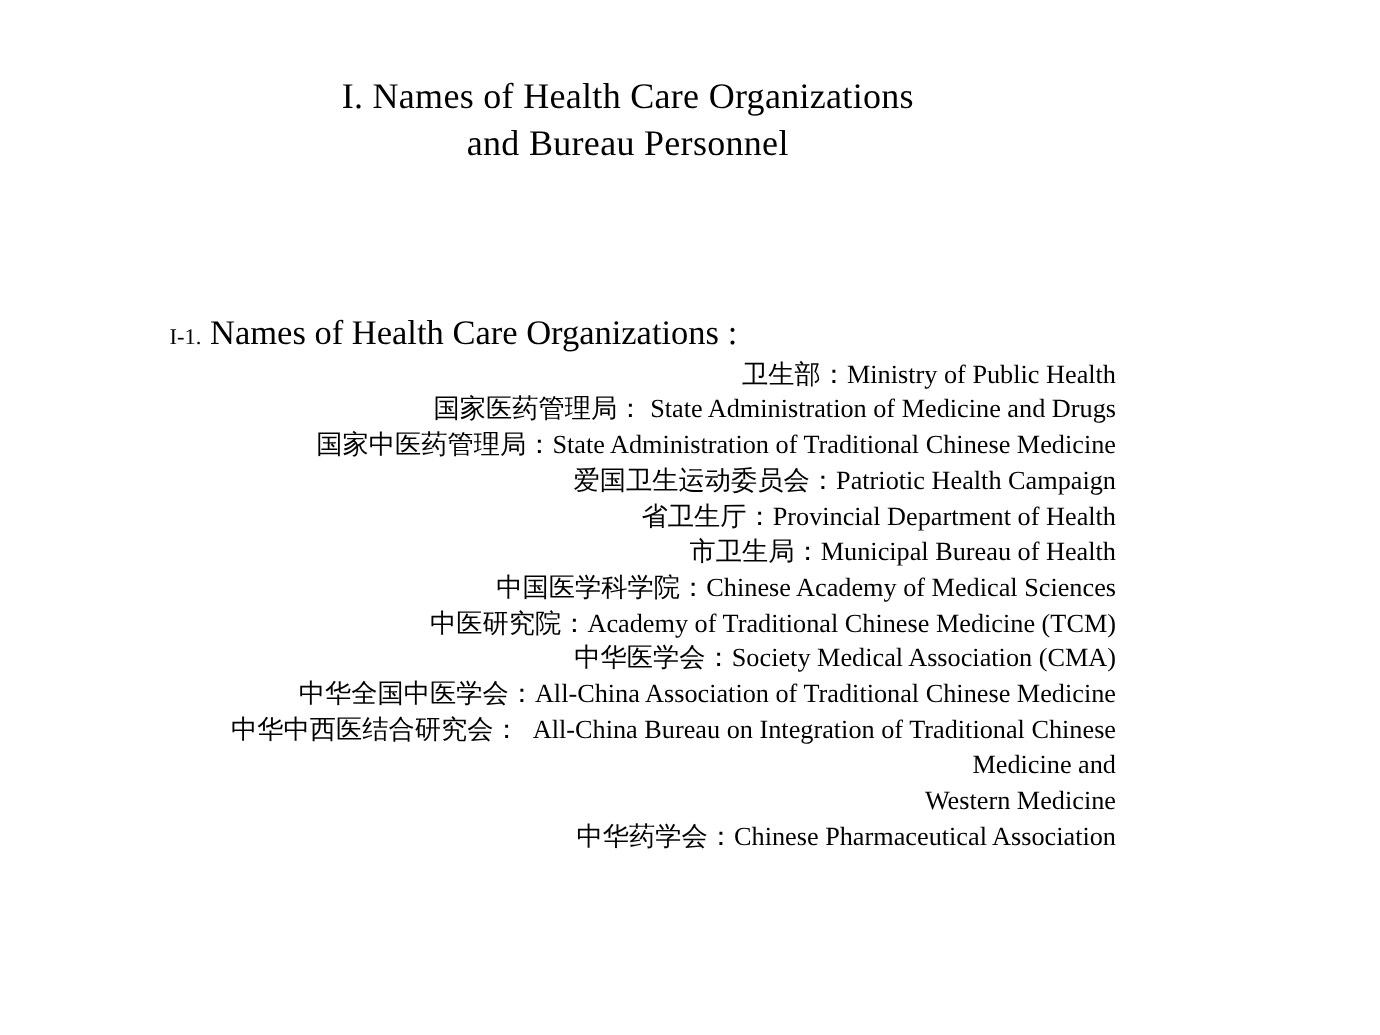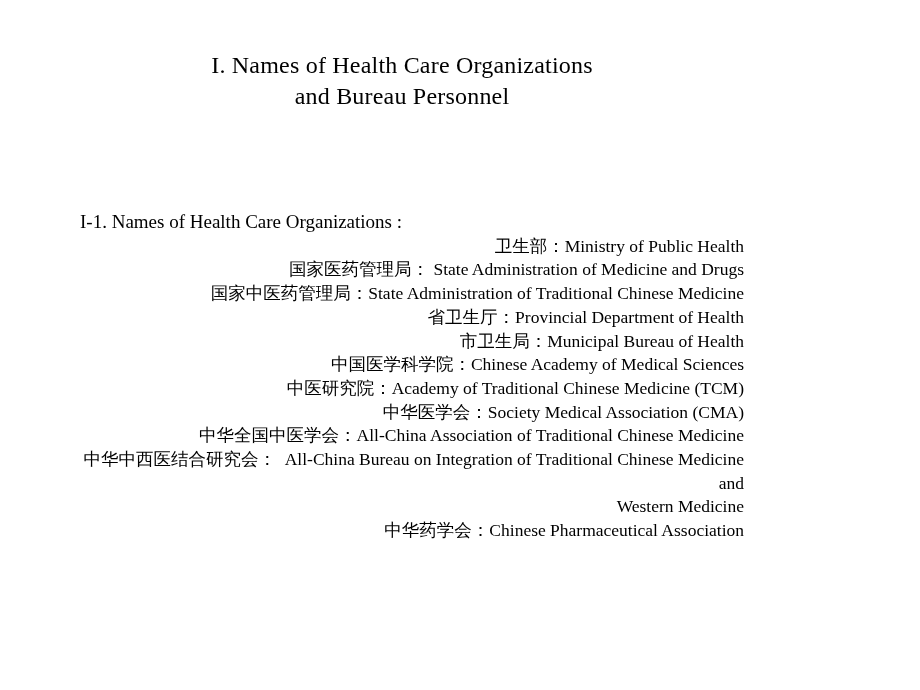--- a/index.html
+++ b/index.html
@@ -13,43 +13,44 @@
     font-family: "Liberation Serif", "DejaVu Serif", serif;
     color: #000000;
     overflow: hidden;
   }
   .slide {
     position: relative;
     width: 804px;
     height: 690px;
     background: #ffffff;
     box-sizing: border-box;
+    padding-left: 33px;
   }
   .slide-title {
     padding-top: 50px;
     text-align: center;
     font-size: 24px;
     line-height: 31px;
     letter-spacing: 0.2px;
   }
   .slide-body {
     margin-top: 98px;
     margin-left: 80px;
     margin-right: 60px;
     font-size: 17.5px;
     line-height: 23.7px;
   }
   .section-heading {
     white-space: pre;
   }
   .section-number {
-    font-size: 19px;
+    font-size: 15px;
   }
   .section-label {
-    font-size: 19px;
+    font-size: 23px;
   }
   .term-list {
     margin: 0;
     padding: 0;
     list-style: none;
     text-align: right;
   }
   .term-line {
     white-space: pre-wrap;
   }
@@ -68,20 +69,21 @@
   </div>
 
   <div class="slide-body">
 
     <div class="section-heading"><span class="section-number">I-1.</span><span class="section-label"> Names of Health Care Organizations :</span></div>
 
     <div class="term-list">
       <div class="term-line">卫生部：Ministry of Public Health</div>
       <div class="term-line">国家医药管理局： State Administration of Medicine and Drugs</div>
       <div class="term-line">国家中医药管理局：State Administration of Traditional Chinese Medicine</div>
+      <div class="term-line">爱国卫生运动委员会：Patriotic Health Campaign</div>
       <div class="term-line">省卫生厅：Provincial Department of Health</div>
       <div class="term-line">市卫生局：Municipal Bureau of Health</div>
       <div class="term-line">中国医学科学院：Chinese Academy of Medical Sciences</div>
       <div class="term-line">中医研究院：Academy of Traditional Chinese Medicine (TCM)</div>
       <div class="term-line">中华医学会：Society Medical Association (CMA)</div>
       <div class="term-line">中华全国中医学会：All-China Association of Traditional Chinese Medicine</div>
       <div class="term-line">中华中西医结合研究会：  All-China Bureau on Integration of Traditional Chinese Medicine and</div>
       <div class="term-line indent">Western Medicine</div>
       <div class="term-line">中华药学会：Chinese Pharmaceutical Association</div>
     </div>

